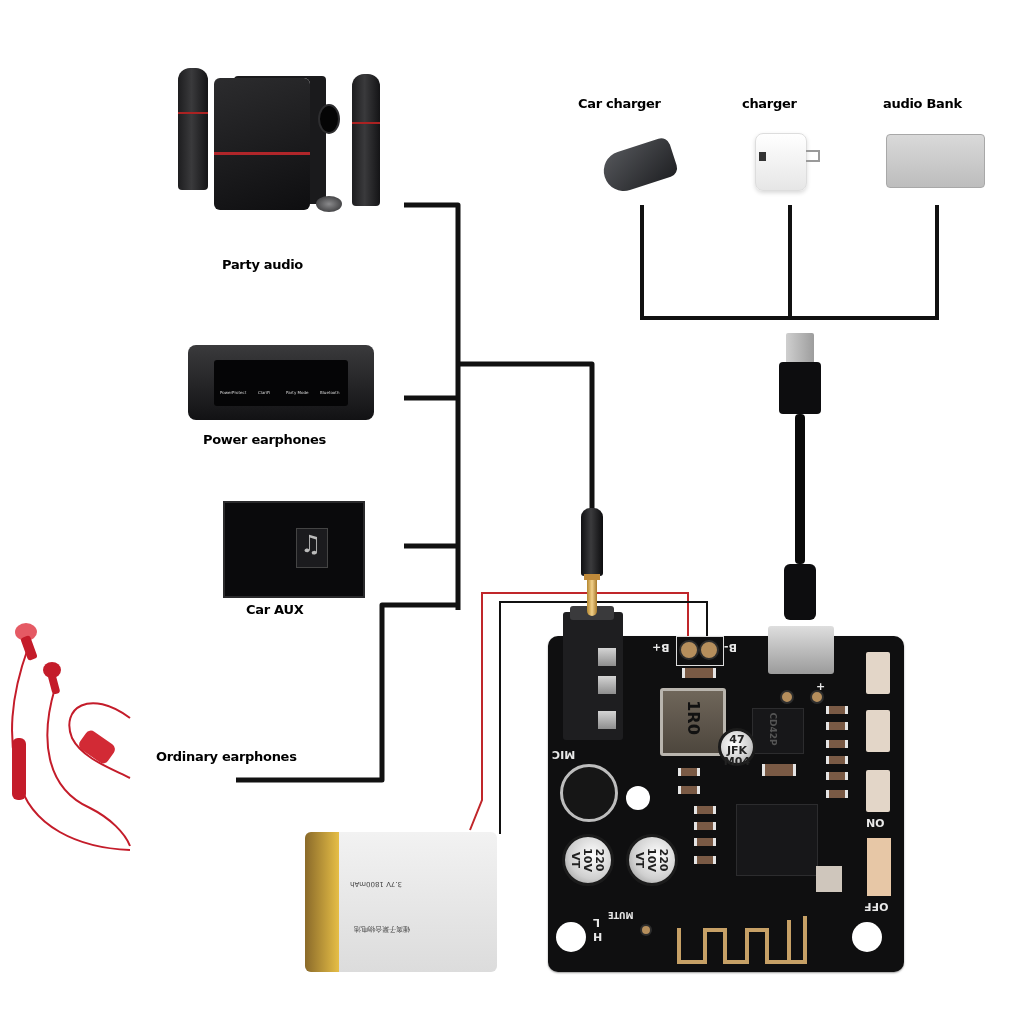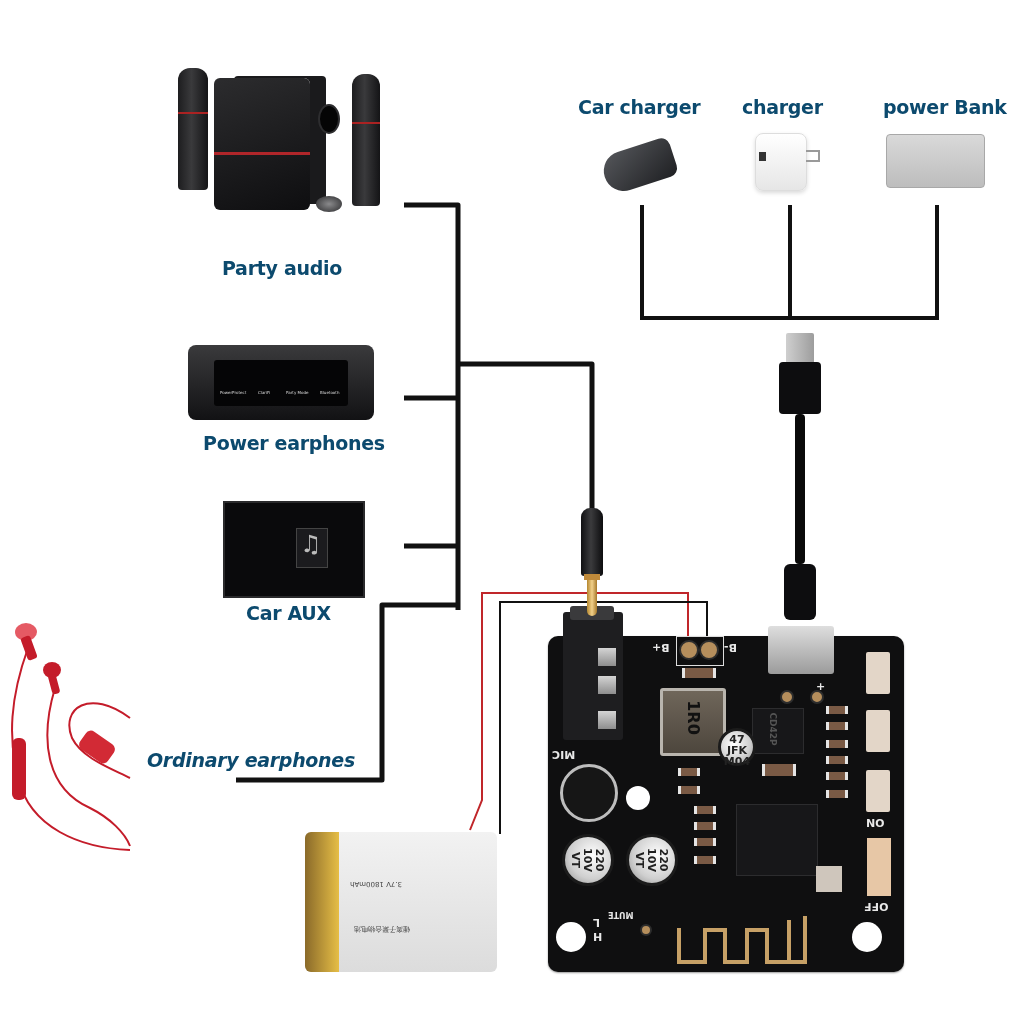--- a/index.html
+++ b/index.html
@@ -1,18 +1,18 @@
 <!DOCTYPE html>
 <html><head>
 <meta charset="utf-8">
 <style>
   html, body { margin: 0; padding: 0; background: #ffffff; }
   body { width: 1024px; height: 1024px; position: relative; overflow: hidden; font-family: "DejaVu Sans", sans-serif; }
   .abs { position: absolute; }
-  .label { position: absolute; font-family: "DejaVu Sans", sans-serif; font-weight: bold; font-size: 19px; color: #0c4a6e; white-space: nowrap; letter-spacing: -0.3px; }
+  .label { position: absolute; font-family: "DejaVu Sans", sans-serif; font-weight: bold; font-size: 13px; color: #000000; white-space: nowrap; letter-spacing: -0.3px; }
   svg.wires { position: absolute; left: 0; top: 0; width: 1024px; height: 1024px; }
   
   .spk-col { position: absolute; background: linear-gradient(90deg,#1d1d1f,#3a3a3c 45%,#141416); border-radius: 4px; }
   .sub { position: absolute; left: 214px; top: 78px; width: 96px; height: 132px; background: linear-gradient(160deg,#2c2c2e,#0e0e10); border-radius: 6px; box-shadow: 18px -4px 0 -2px #1a1a1c; }
   .sub-stripe { position: absolute; left: 214px; top: 152px; width: 96px; height: 3px; background: #b0262a; }
   .sub-port { position: absolute; left: 318px; top: 104px; width: 18px; height: 26px; border-radius: 50%; background: #050505; border: 2px solid #2d2d2f; }
   .knob { position: absolute; left: 316px; top: 196px; width: 26px; height: 16px; border-radius: 50%; background: radial-gradient(#8a8a8c,#2a2a2c); }
   
   .amp { position: absolute; left: 188px; top: 345px; width: 186px; height: 75px; background: linear-gradient(#3a3a3c,#121214); border-radius: 8px; }
   .amp-screen { position: absolute; left: 214px; top: 360px; width: 134px; height: 46px; background: #050506; border-radius: 3px; }
@@ -110,29 +110,29 @@
   <path d="M28 30 C10 80 8 120 18 160 C30 210 80 230 130 232" fill="none" stroke="#c41c2a" stroke-width="2"></path>
   <path d="M55 70 C40 120 45 170 90 190 C110 200 125 215 130 228" fill="none" stroke="#c41c2a" stroke-width="2"></path>
   <path d="M130 100 C90 70 60 90 72 120 C82 140 110 150 130 160" fill="none" stroke="#c41c2a" stroke-width="2"></path>
   <rect x="12" y="120" width="14" height="62" rx="6" fill="#c41c2a"></rect>
   <rect x="80" y="118" width="34" height="22" rx="6" transform="rotate(35 97 129)" fill="#d22a35"></rect>
   <ellipse cx="26" cy="14" rx="11" ry="9" fill="#e55a64"></ellipse>
   <rect x="24" y="18" width="10" height="24" rx="3" fill="#c41c2a" transform="rotate(-20 29 30)"></rect>
   <ellipse cx="52" cy="52" rx="9" ry="8" fill="#c41c2a"></ellipse>
   <rect x="50" y="56" width="8" height="20" rx="3" fill="#c41c2a" transform="rotate(-15 54 66)"></rect>
 </svg>
-<div class="label" style="left:147px;top:749px;font-style:italic;">Ordinary earphones</div>
+<div class="label" style="left:156px;top:749px;">Ordinary earphones</div>
 
 <div class="label" style="left:578px;top:96px;">Car charger</div>
 <div class="car-charger"></div>
 <div class="label" style="left:742px;top:96px;">charger</div>
 <div class="wall-charger"></div>
 <div class="wall-port"></div>
 <div class="wall-prong"></div>
-<div class="label" style="left:883px;top:96px;">power Bank</div>
+<div class="label" style="left:883px;top:96px;">audio Bank</div>
 <div class="power-bank"></div>
 
 <div>
   <div class="usb-metal"></div>
   <div class="usb-head"></div>
   <div class="usb-cable"></div>
   <div class="usb-ferrite"></div>
 </div>
 
 <div class="pcb"></div>

